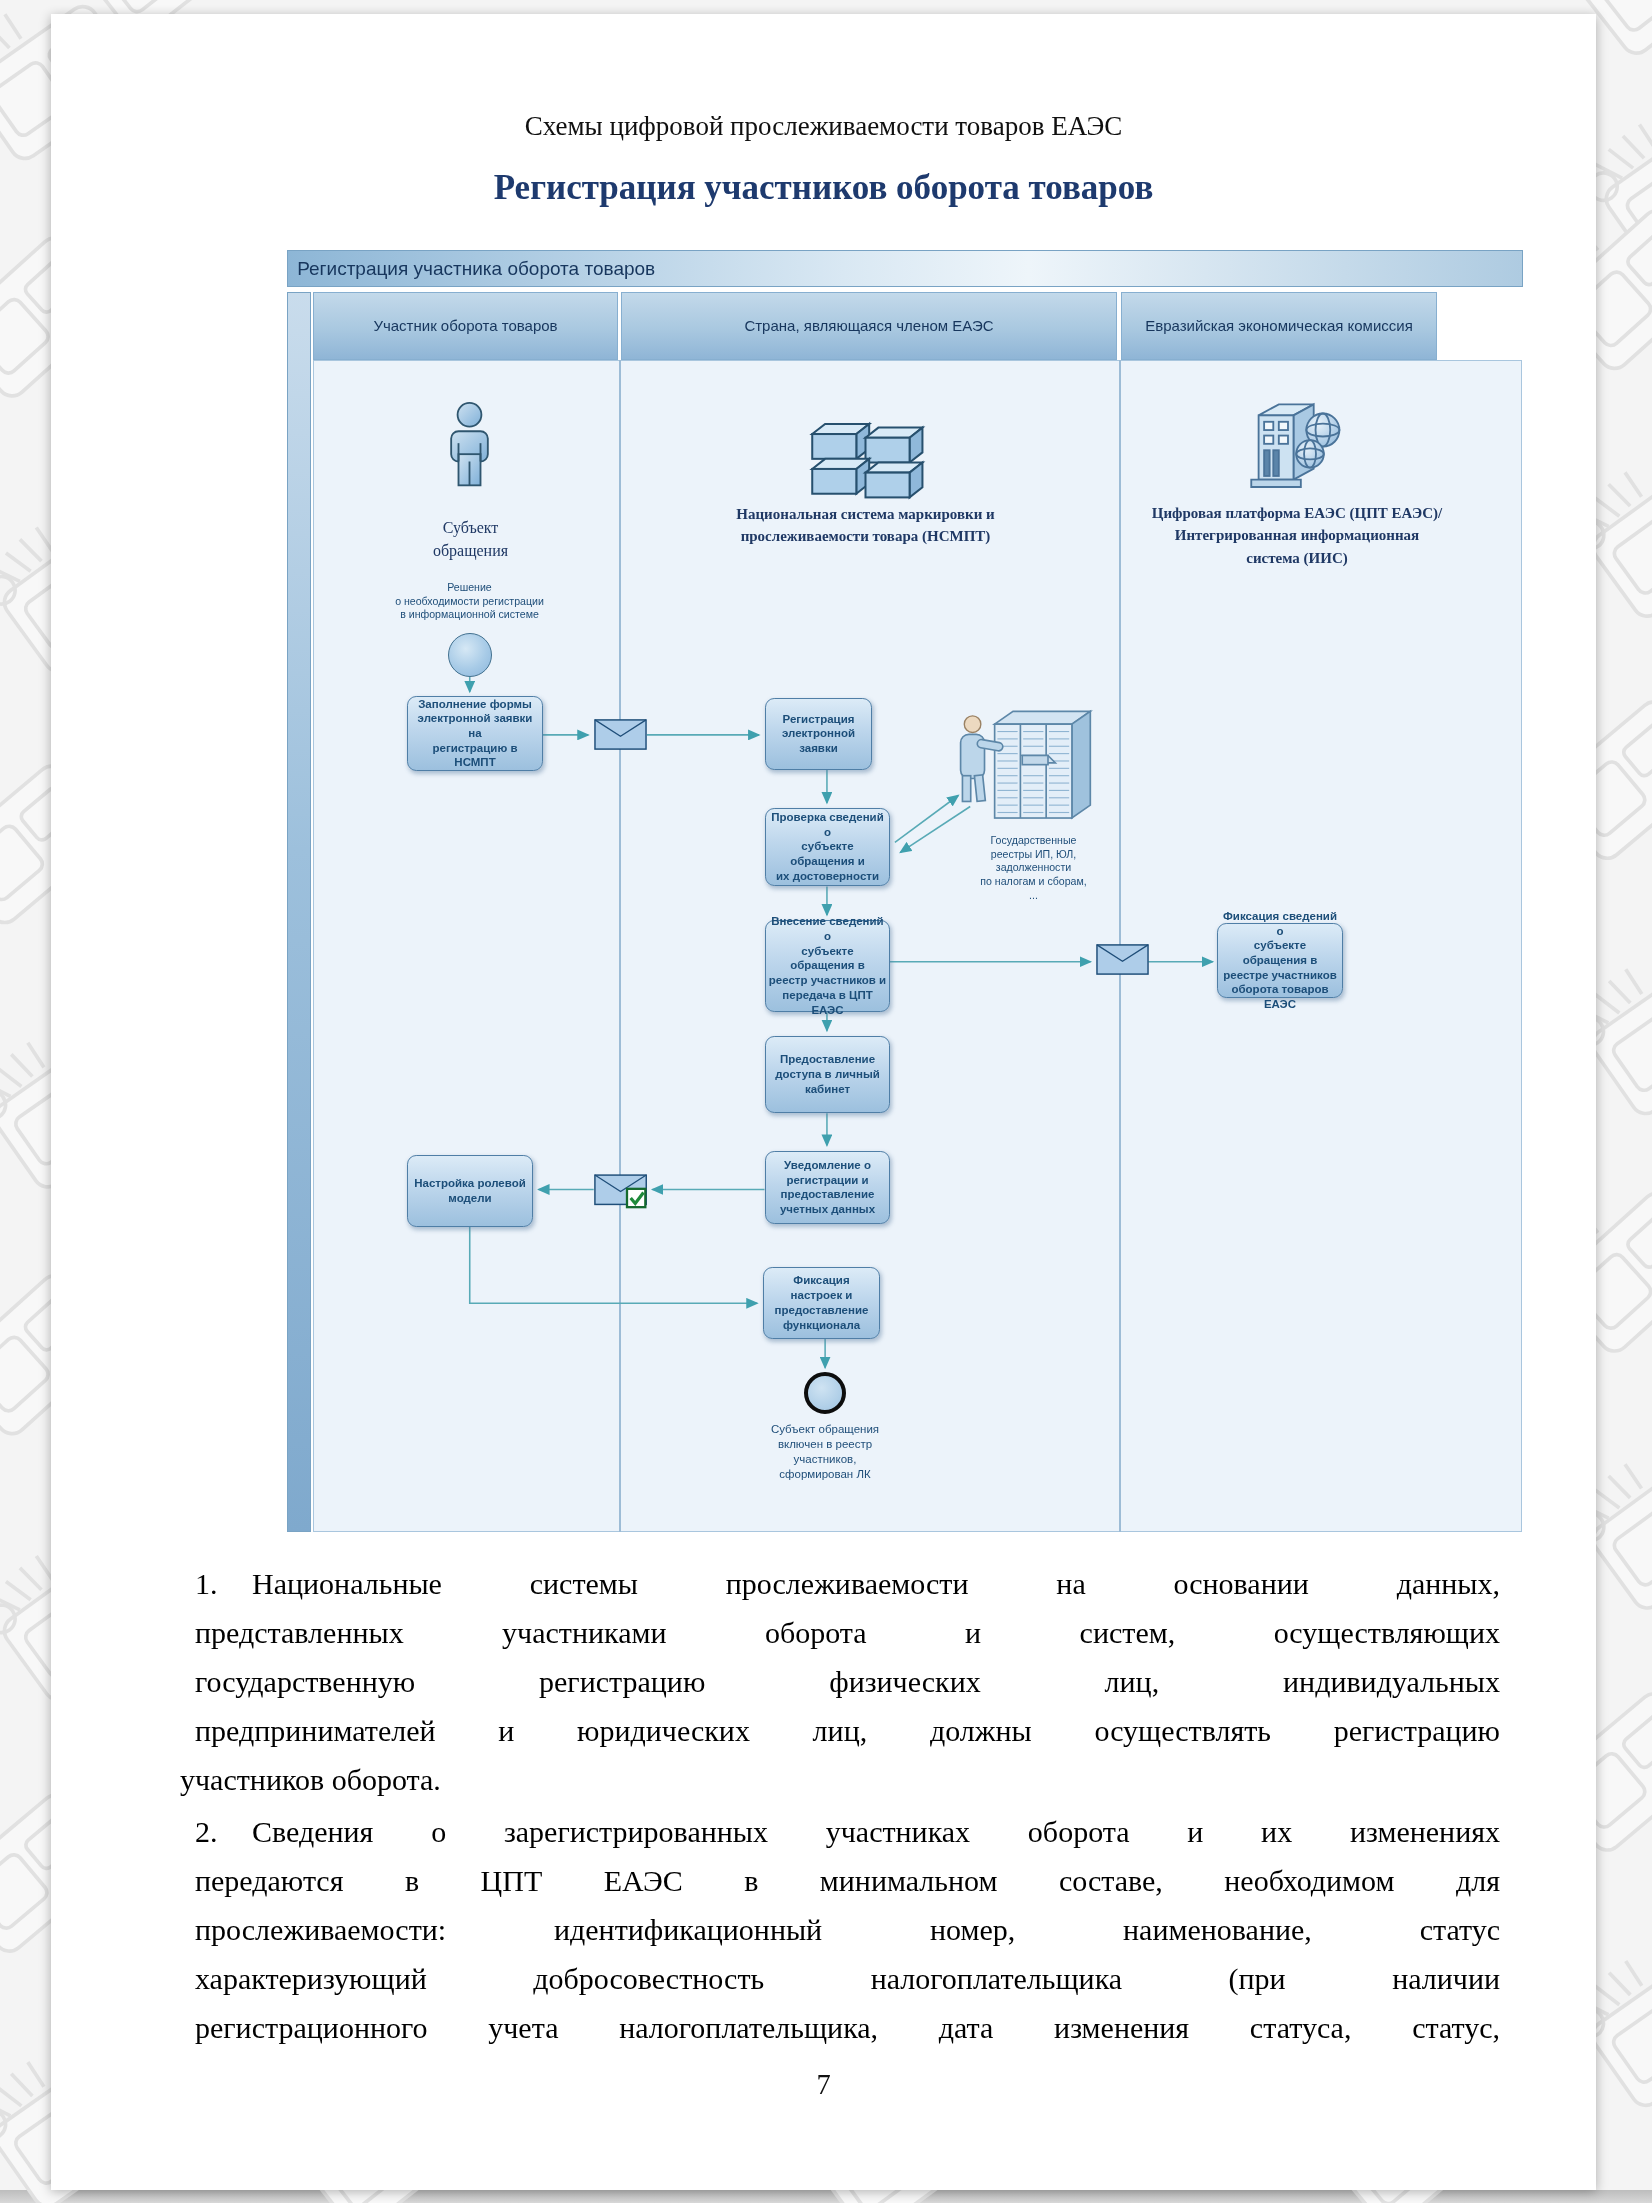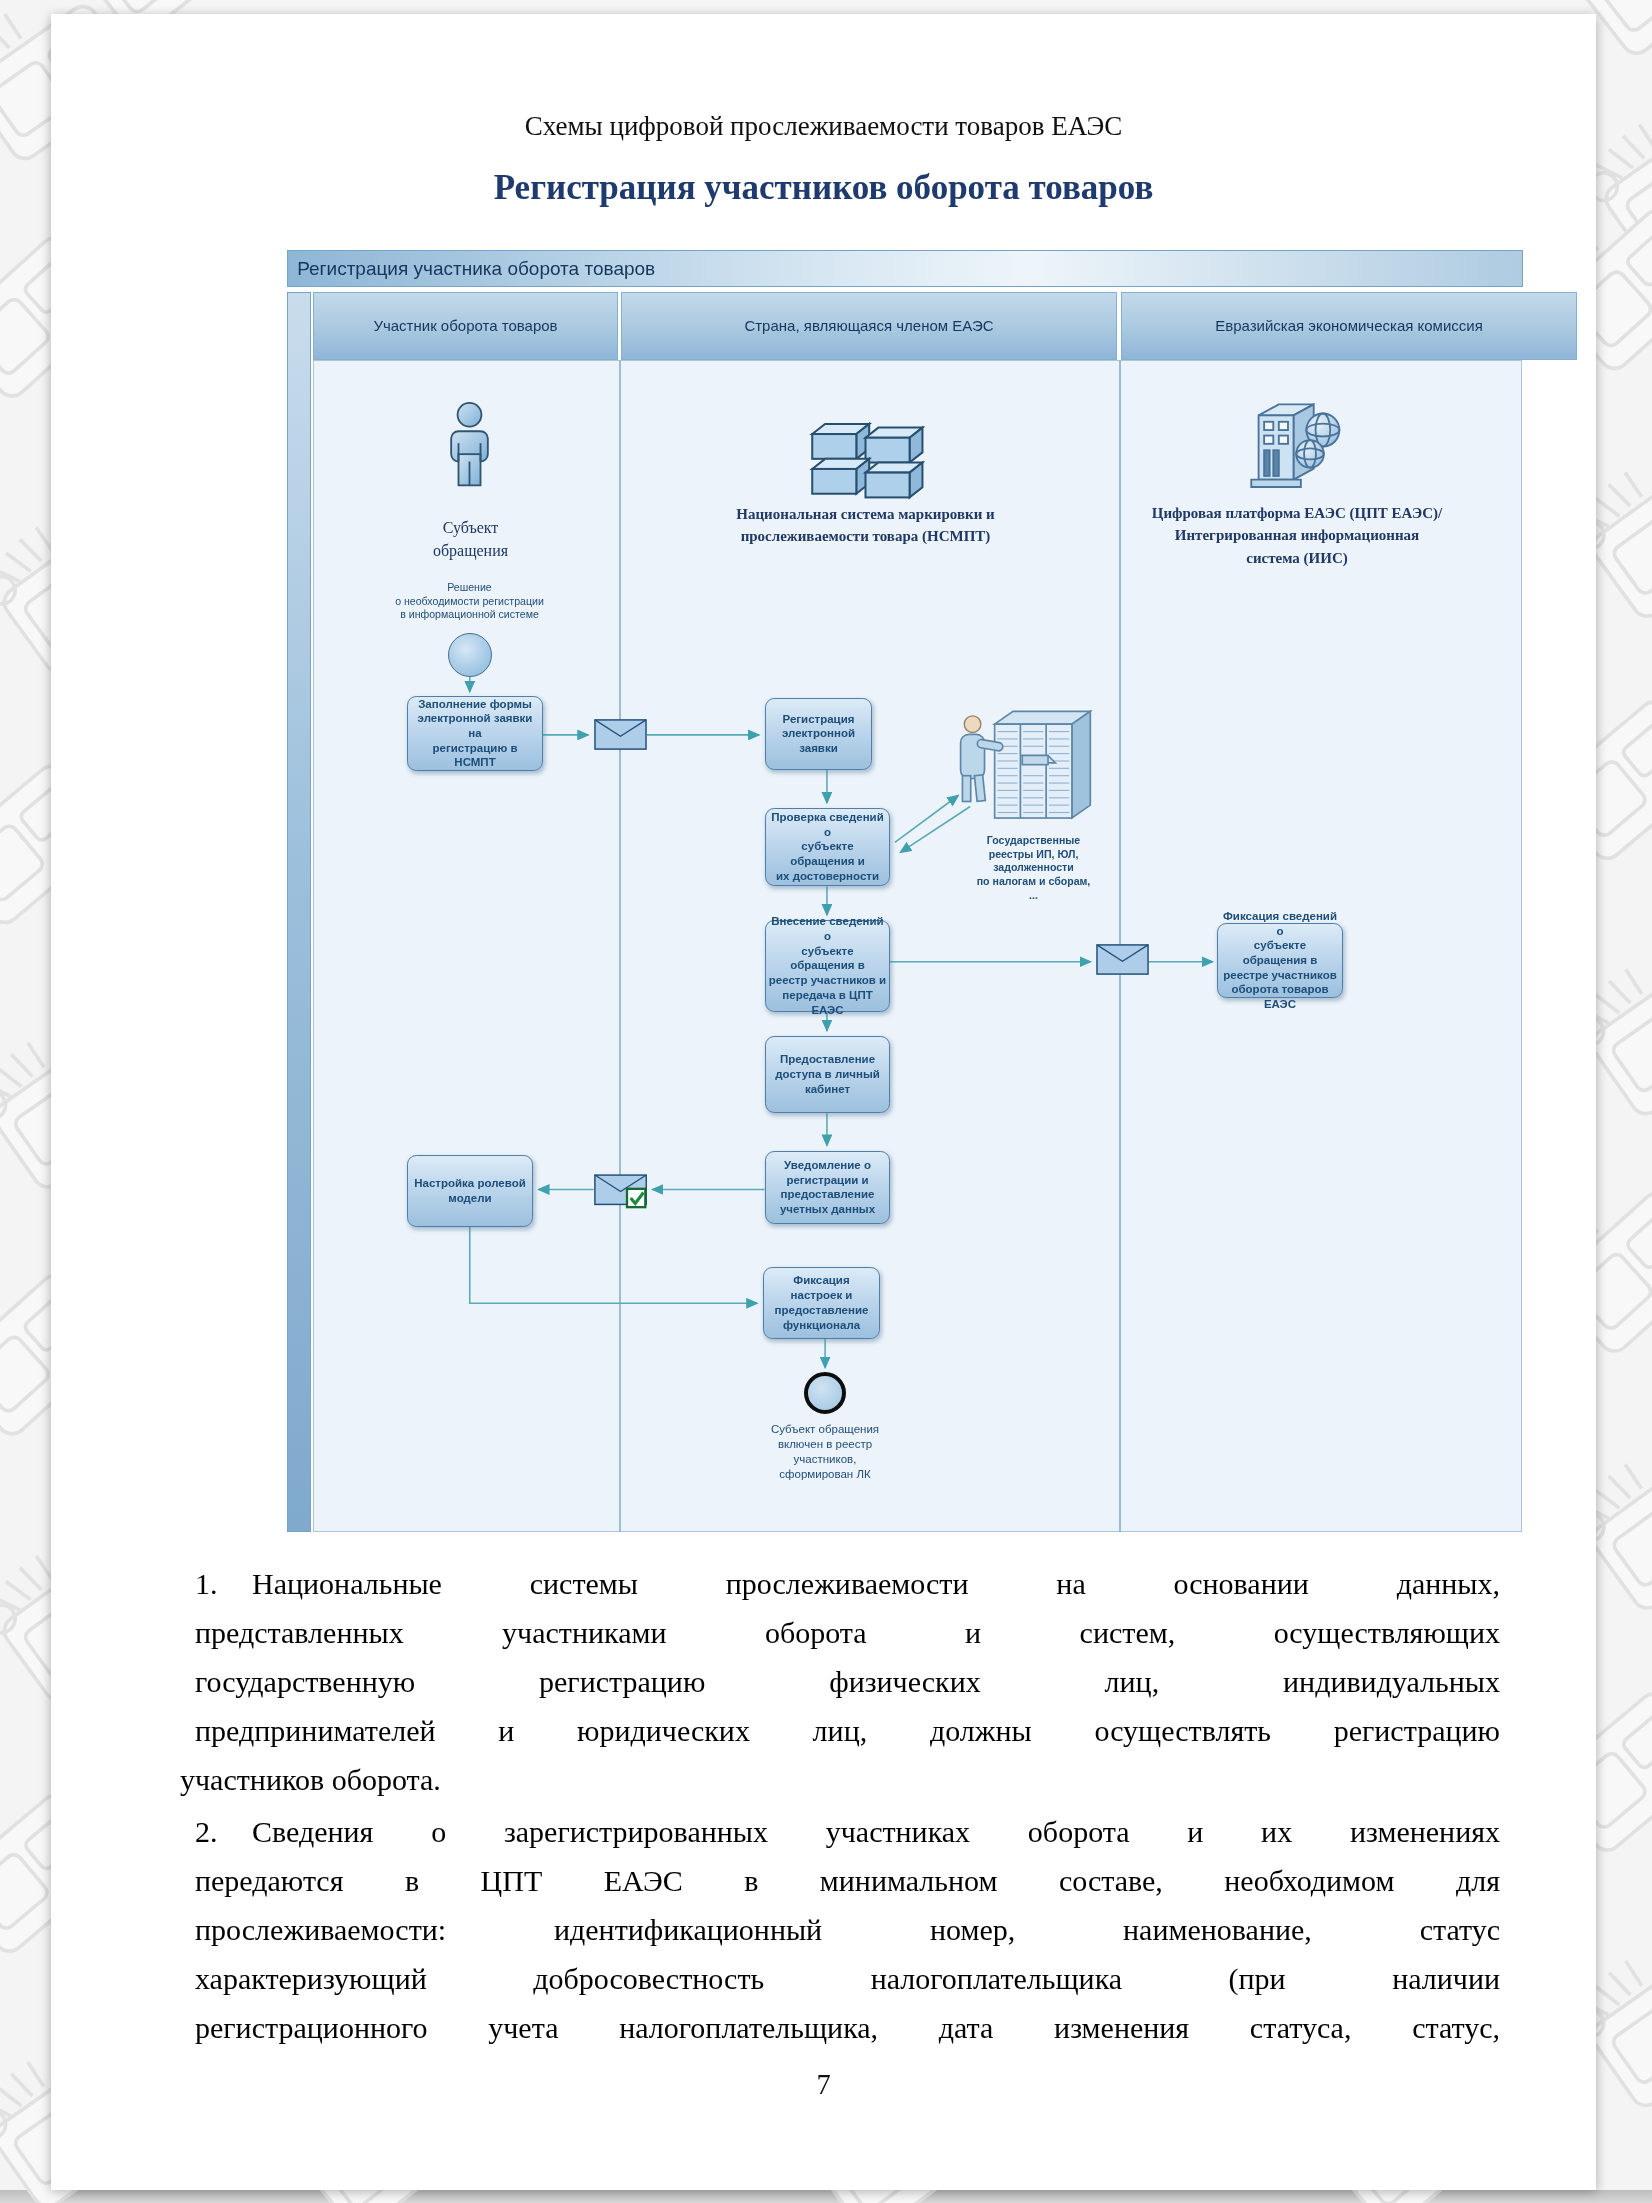--- a/index.html
+++ b/index.html
@@ -109,21 +109,21 @@
   <div class="doc-header">Схемы цифровой прослеживаемости товаров ЕАЭС</div>
   <div class="doc-title">Регистрация участников оборота товаров</div>
 
   <div class="diagram">
 
     <div class="pool-title">Регистрация участника оборота товаров</div>
 
     <div class="lane-strip"></div>
     <div class="lane-header" style="left:26px;width:305px;">Участник оборота товаров</div>
     <div class="lane-header" style="left:334px;width:496px;">Страна, являющаяся членом ЕАЭС</div>
-    <div class="lane-header" style="left:834px;width:456px;">Евразийская экономическая комиссия</div>
+    <div class="lane-header" style="left:834px;width:316px;">Евразийская экономическая комиссия</div>
 
     <div class="lane-body"></div>
     <div class="lane-divider" style="left:332px;"></div>
     <div class="lane-divider" style="left:832px;"></div>
 
     <svg class="arrows" width="1236" height="1282" viewBox="0 0 1346 1396">
       <defs>
         <marker id="ah" markerWidth="9" markerHeight="7" refX="7" refY="3.5" orient="auto">
           <path d="M0,0 L8,3.5 L0,7 z" fill="#3fa0ae"></path>
         </marker>
@@ -307,21 +307,21 @@
         <rect x="72" y="58" width="28" height="10" fill="#c2d8ea"></rect>
       </g>
       <g>
         <circle cx="18" cy="24" r="9" fill="#ecd9c0" stroke="#9a8163" stroke-width="1.5"></circle>
         <rect x="5" y="35" width="26" height="48" rx="9" fill="#bcd6ea" stroke="#5d87a8" stroke-width="1.8"></rect>
         <rect x="24" y="40" width="28" height="9" rx="4.5" fill="#bcd6ea" stroke="#5d87a8" stroke-width="1.8" transform="rotate(10 24 40)"></rect>
         <rect x="7" y="80" width="9" height="28" fill="#bcd6ea" stroke="#5d87a8" stroke-width="1.8"></rect>
         <rect x="20" y="80" width="9" height="28" fill="#bcd6ea" stroke="#5d87a8" stroke-width="1.8" transform="rotate(-6 20 80)"></rect>
       </g>
     </svg>
-    <div class="diagram-note" style="left:673px;top:584px;width:147px;font-weight:bold;">Государственные
+    <div class="diagram-note" style="left:673px;top:584px;width:147px;">Государственные
 реестры ИП, ЮЛ,
 задолженности
 по налогам и сборам,
 ...</div>
 
     <svg class="env" style="left:307px;top:469px;" width="53" height="31" viewBox="0 0 58 34">
       <rect x="1" y="1" width="56" height="32" fill="#aecde9" stroke="#1f4e79" stroke-width="1.6"></rect>
       <polyline points="1,1 29,19 57,1" fill="none" stroke="#1f4e79" stroke-width="1.4"></polyline>
     </svg>
     <svg class="env" style="left:809px;top:694px;" width="53" height="31" viewBox="0 0 58 34">

